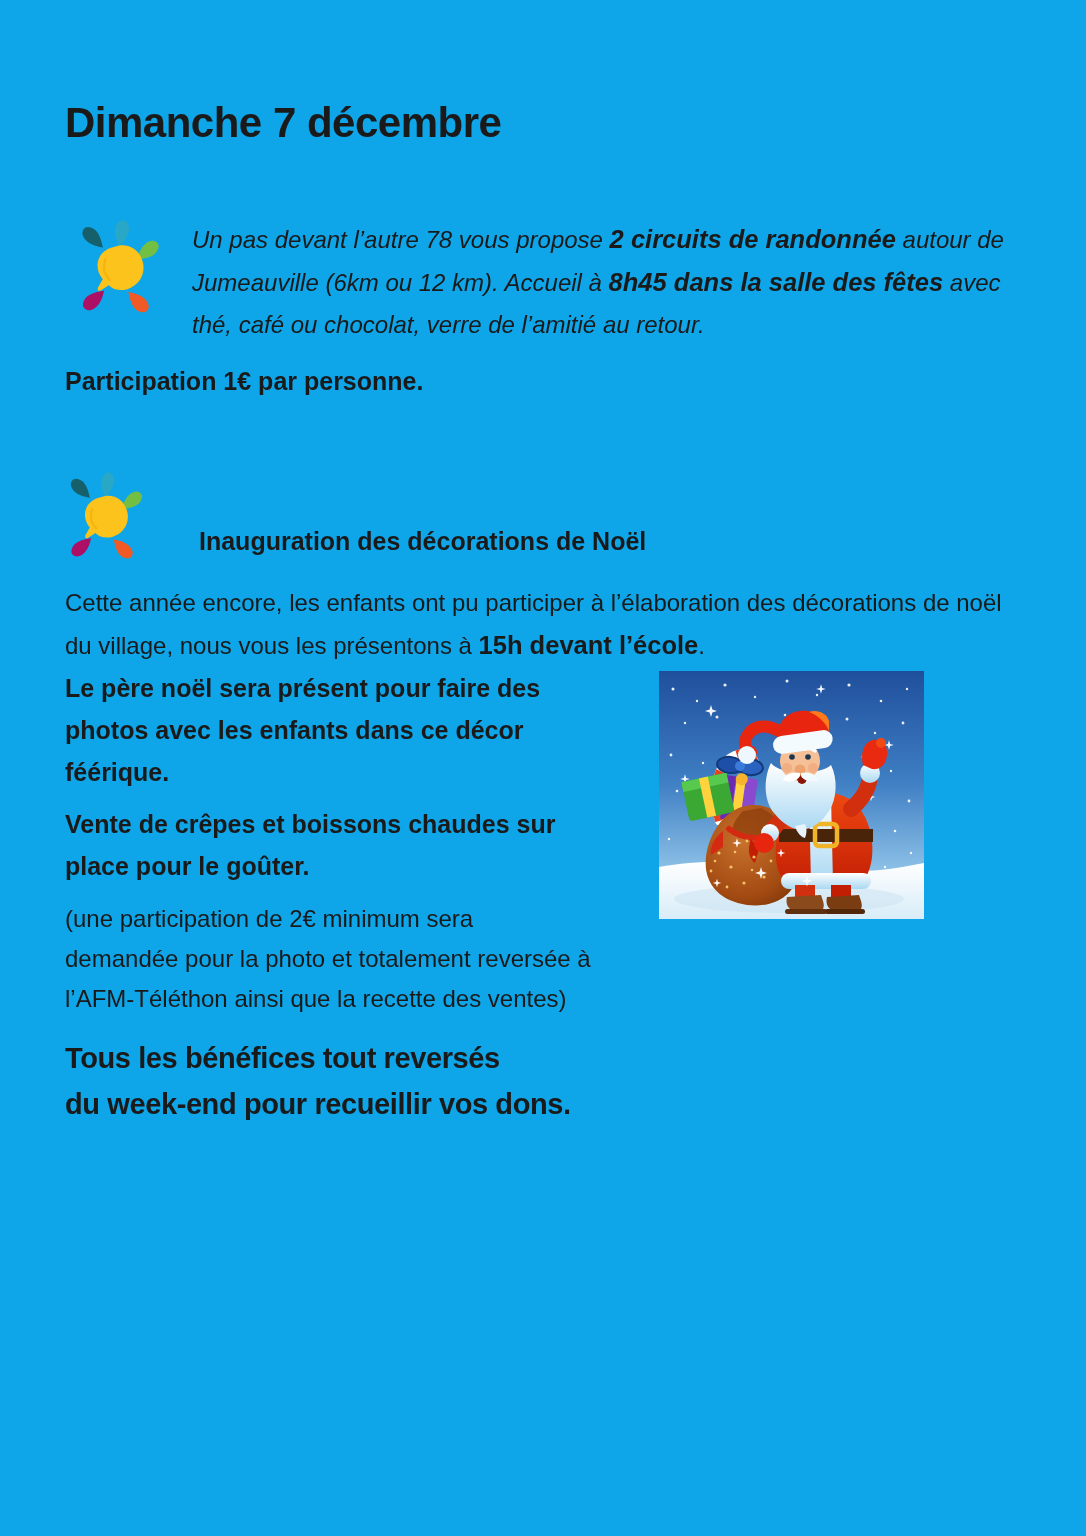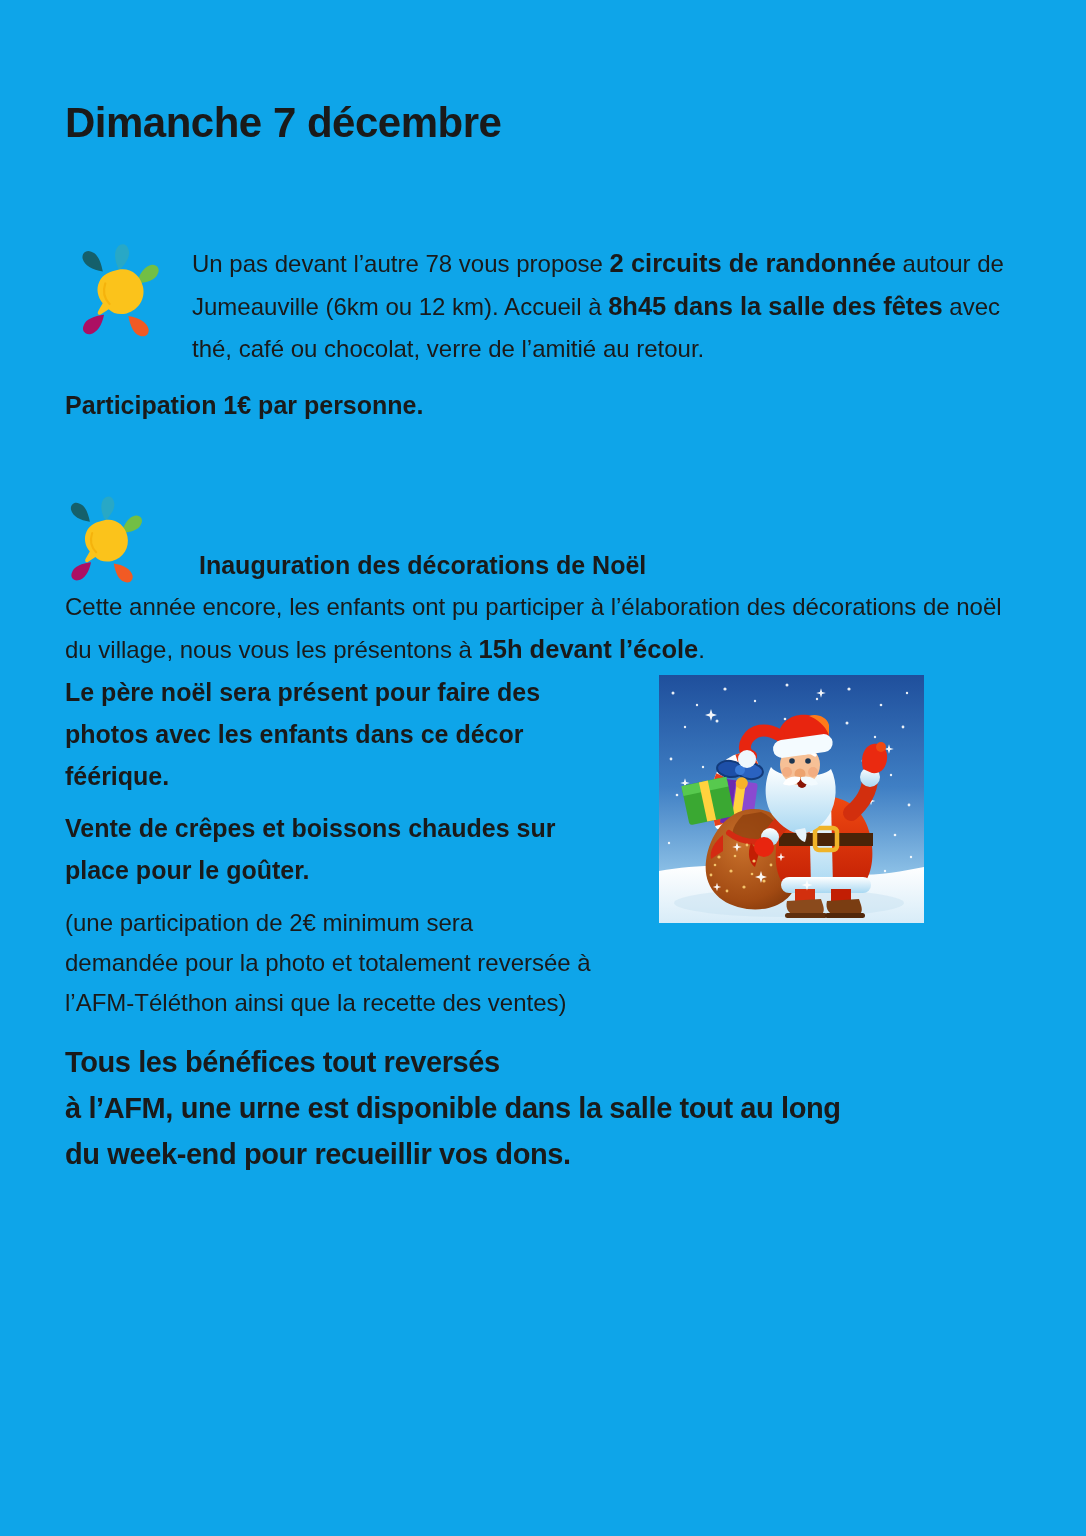--- a/index.html
+++ b/index.html
@@ -7,31 +7,31 @@
   .page{position:relative;width:1086px;height:1536px;background:#0ea5e9;overflow:hidden;}
   .content{padding:0 76px 0 65px;}
 
   h1.title{font-size:42px;font-weight:700;letter-spacing:-0.5px;line-height:50px;
     margin:0;padding-top:98px;}
 
   .body-txt{font-size:24px;line-height:42px;font-weight:400;margin:0;}
   .b{font-weight:700;font-size:25.5px;}
   .bold-p{font-weight:700;font-size:25px;}
 
-  .hike-block{margin-top:94px;max-width:945px;}
+  .hike-block{margin-top:70px;max-width:945px;font-style:italic;}
   .splash-float{float:left;width:86px;height:96px;margin:2px 30px 24px 11px;}
 
   .participation{margin-top:14px;font-weight:700;font-size:25px;line-height:42px;}
 
   .inaug-header{display:flex;align-items:flex-end;margin-top:70px;gap:24px;}
   .splash-2{width:80px;height:90px;flex:0 0 auto;}
   .inaug-heading{font-size:25px;font-weight:700;margin:0 0 0 30px;line-height:30px;
     padding-bottom:6px;}
 
-  .inaug-par{max-width:945px;}
+  .inaug-par{margin-top:20px;max-width:945px;}
 
   .columns{display:flex;gap:34px;align-items:flex-start;}
   .left-col{flex:0 0 560px;}
   .left-col p{margin:0;}
   .left-col .gap1{margin-top:10px;}
   .left-col .gap2{margin-top:12px;}
   .note{max-width:528px;line-height:40px;}
   .santa-fig{width:265px;height:248px;flex:0 0 auto;margin-top:4px;}
   .santa-fig svg{display:block;}
 
@@ -257,18 +257,17 @@
             <path transform="translate(58,212) scale(0.7)" d="M0,-6 L1.4,-1.4 L6,0 L1.4,1.4 L0,6 L-1.4,1.4 L-6,0 L-1.4,-1.4 Z"></path>
             <path transform="translate(122,182) scale(0.7)" d="M0,-6 L1.4,-1.4 L6,0 L1.4,1.4 L0,6 L-1.4,1.4 L-6,0 L-1.4,-1.4 Z"></path>
             <path transform="translate(148,210) scale(0.9)" d="M0,-6 L1.4,-1.4 L6,0 L1.4,1.4 L0,6 L-1.4,1.4 L-6,0 L-1.4,-1.4 Z"></path>
           </g>
         </svg>
       </div>
     </div>
 
     <h2 class="benefits">
       <div>Tous les bénéfices tout reversés</div>
-      <div>à l’AFM, une urne est disponible dans la salle tout au long</div>
       <div>du week-end pour recueillir vos dons.</div>
     </h2>
 
   </div>
 </div>
 
 </body></html>

